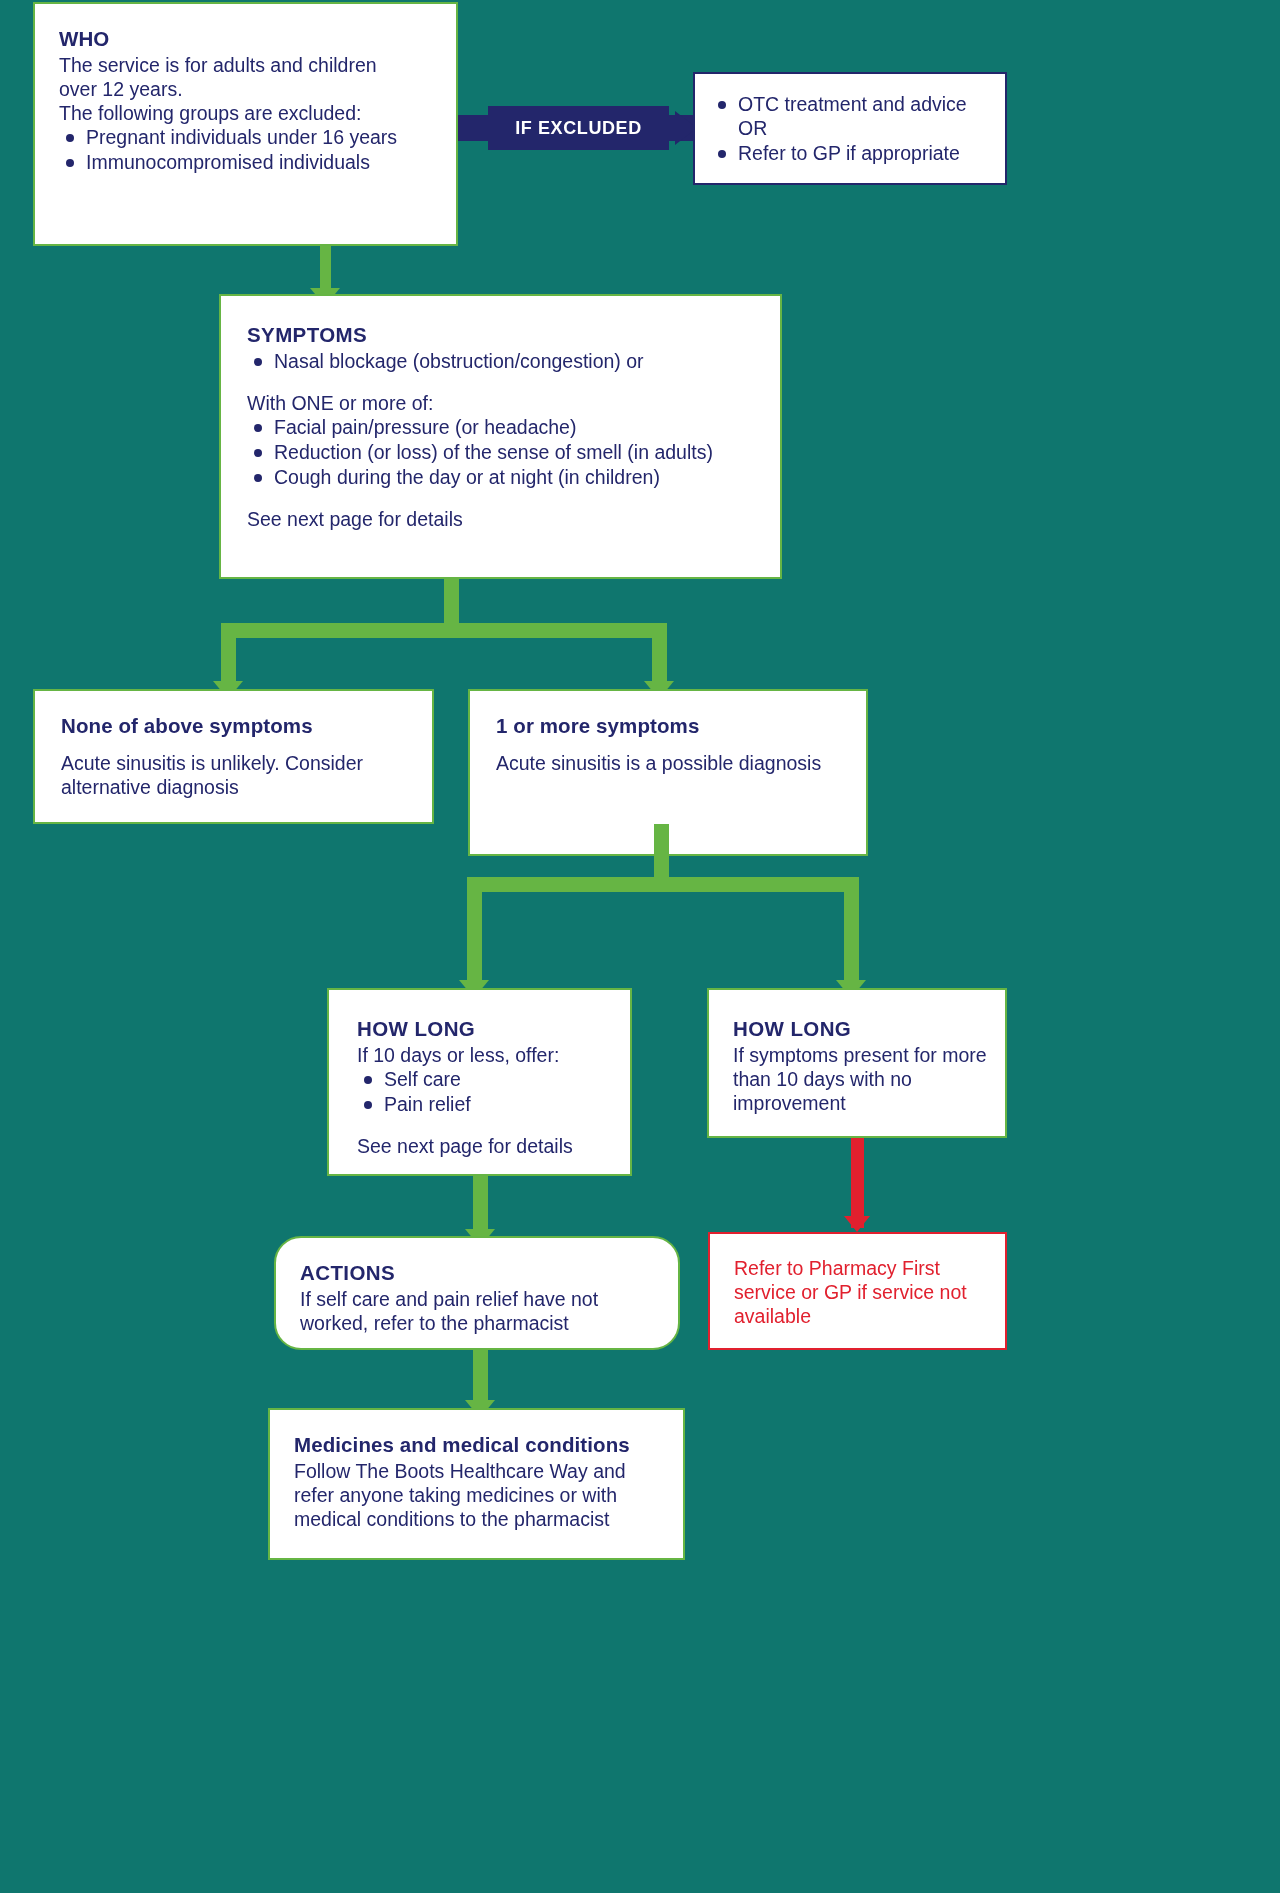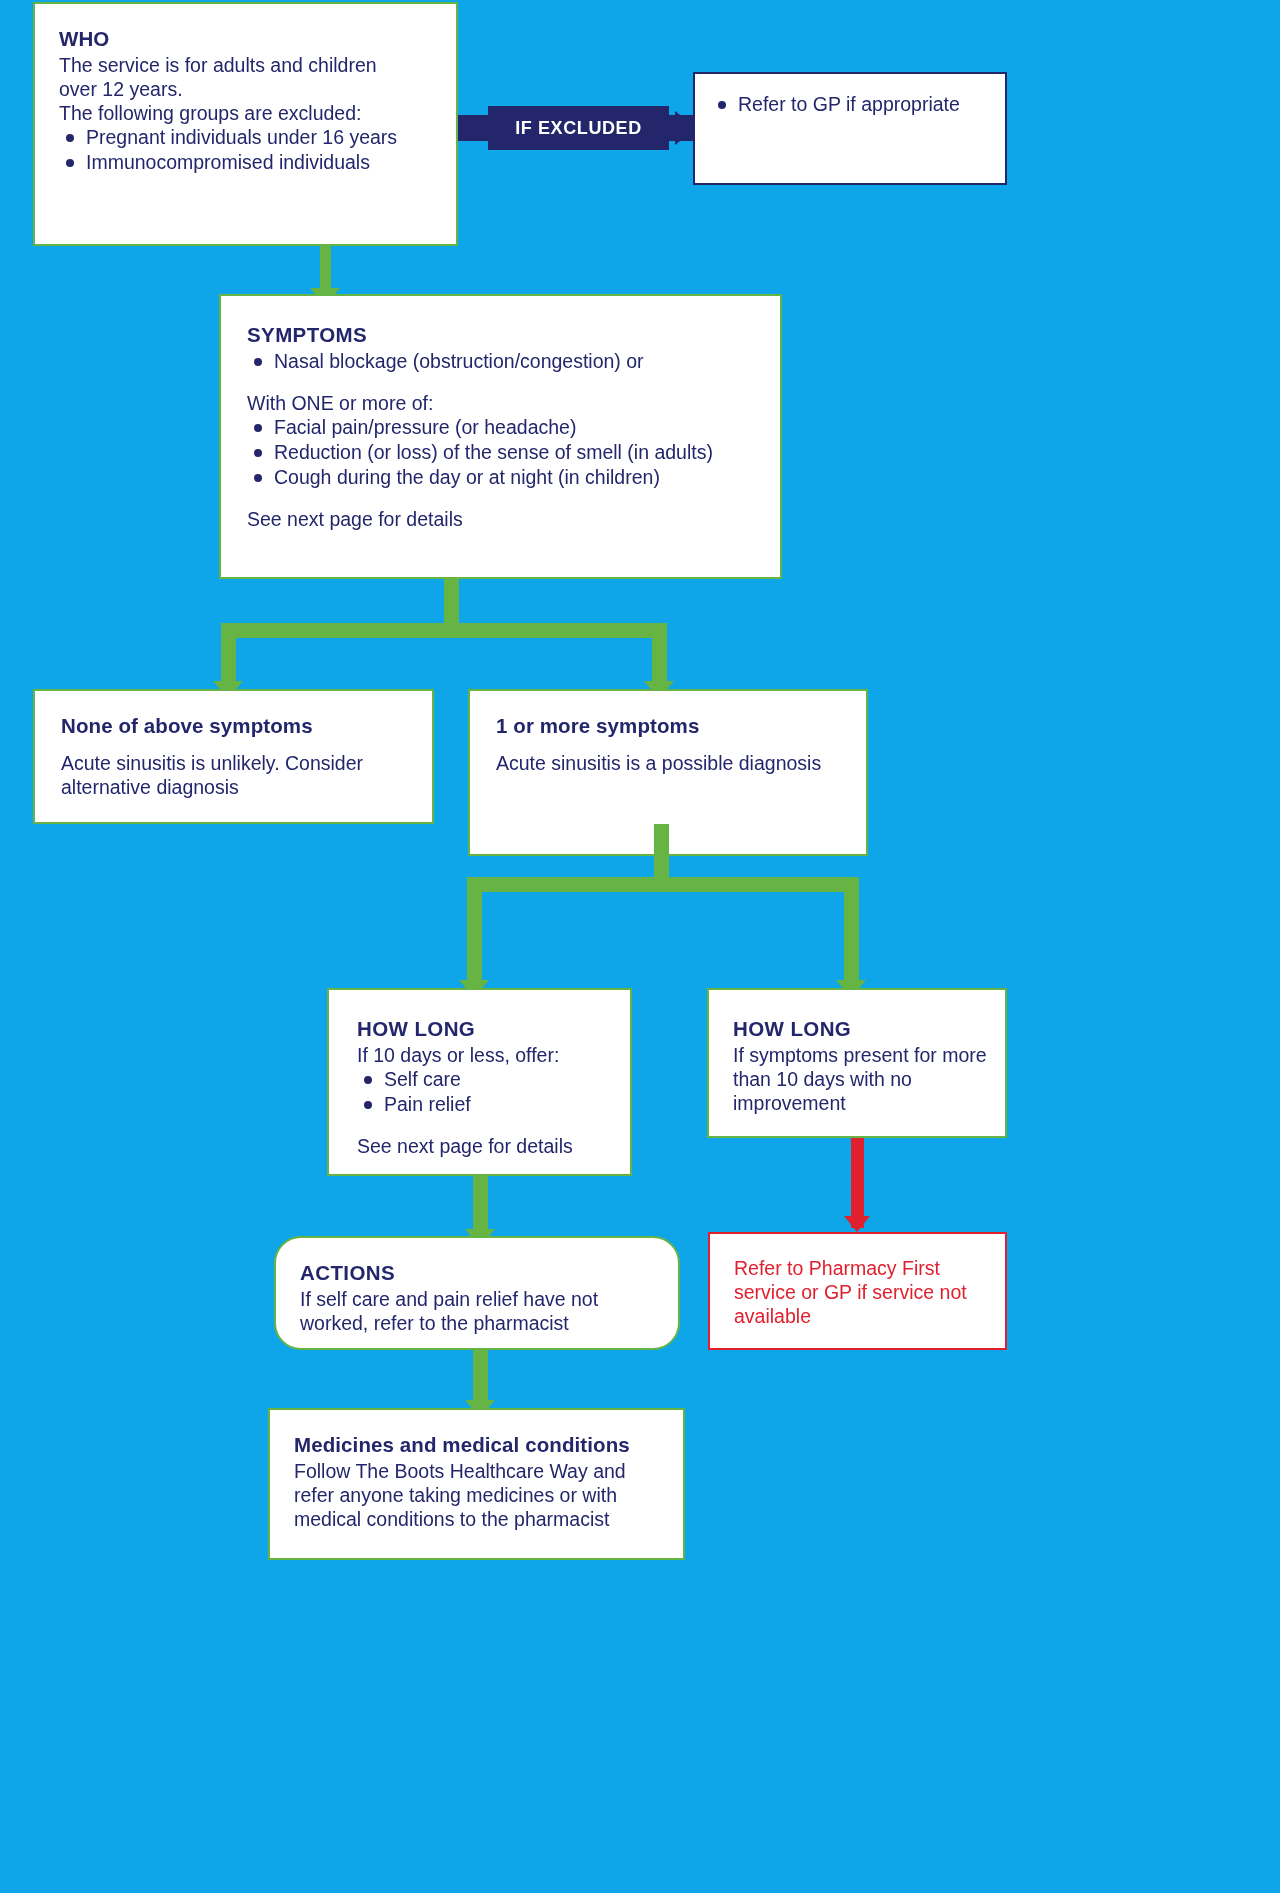--- a/index.html
+++ b/index.html
@@ -9,21 +9,21 @@
   }
   body {
     font-family: "Liberation Sans", sans-serif;
     -webkit-font-smoothing: antialiased;
   }
 
   #canvas {
     position: relative;
     width: 1280px;
     height: 1893px;
-    background: #0ea5e9;
+    background: #0f766e;
     overflow: hidden;
   }
 
   
   .box {
     position: absolute;
     box-sizing: border-box;
     background: #ffffff;
     color: #23266B;
   }
@@ -140,20 +140,21 @@
   </div>
 
   <div class="arrow-left-navy-tail" style="left:458px; top:115px; width:30px; height:26px;"></div>
   <div class="navy-label" style="left:488px; top:106px; width:181px; height:44px;">IF EXCLUDED</div>
   <div class="arrow-left-navy-tail" style="left:669px; top:115px; width:28px; height:26px;"></div>
   <div class="arrow-right-navy" style="left:675px; top:111px;"></div>
 
   <div class="box box-navy" style="left:693px; top:72px; width:314px; height:113px;">
     <div class="pad" style="padding:18px 10px 10px 16px;">
       <ul class="bl">
+        <li>OTC treatment and advice OR</li>
         <li>Refer to GP if appropriate</li>
       </ul>
     </div>
   </div>
 
   <div class="gline" style="left:320px; top:246px; width:11px; height:62px;"></div>
   <div class="arrow-down" style="left:310px; top:288px;"></div>
 
   <div class="box box-green" style="left:219px; top:294px; width:563px; height:285px;">
     <div class="pad" style="padding:26px 14px 10px 26px;">

